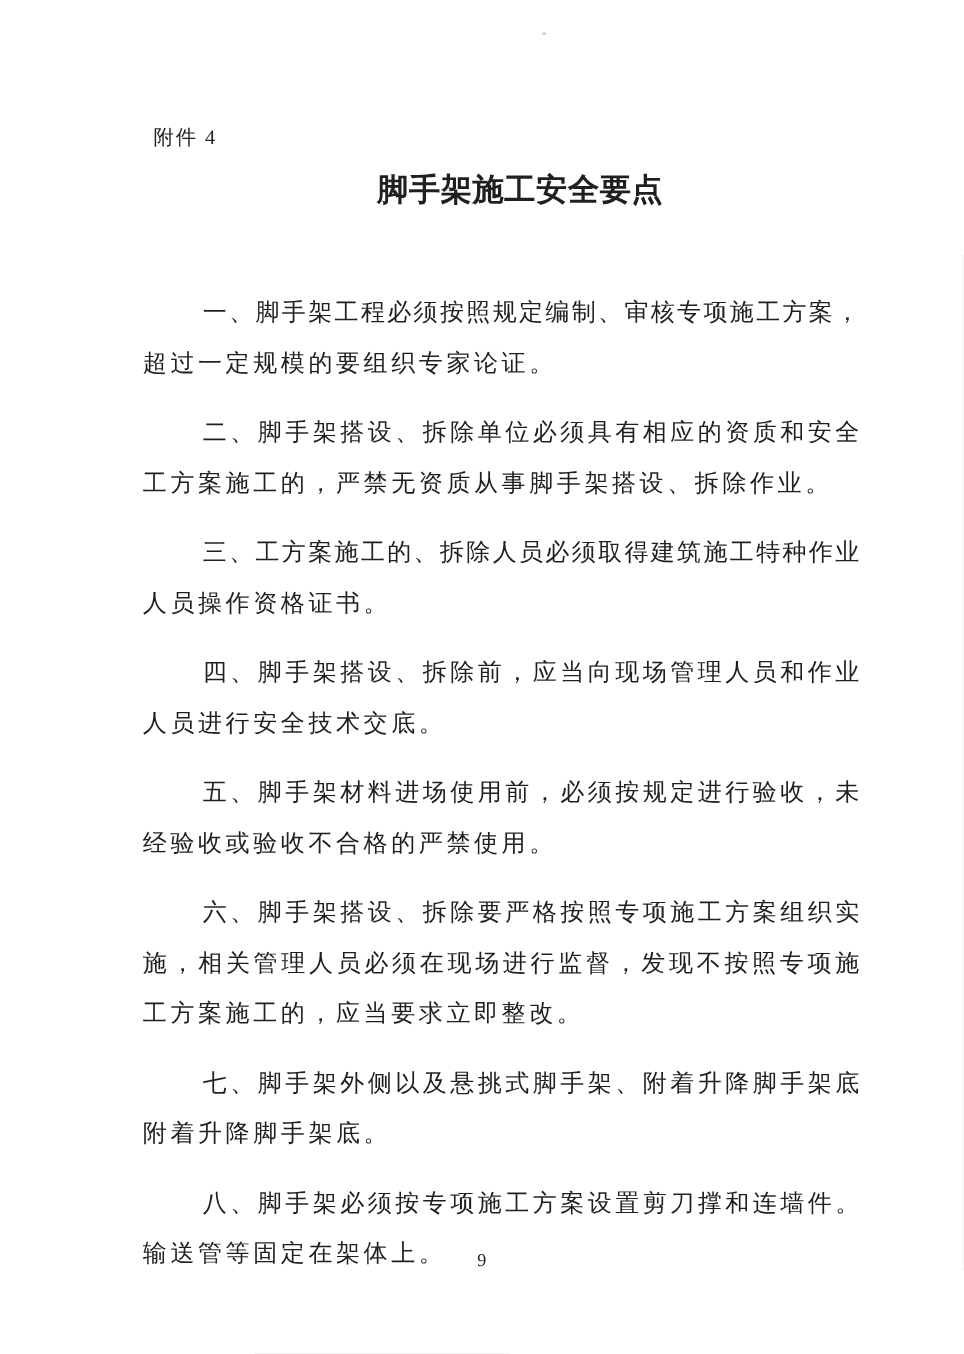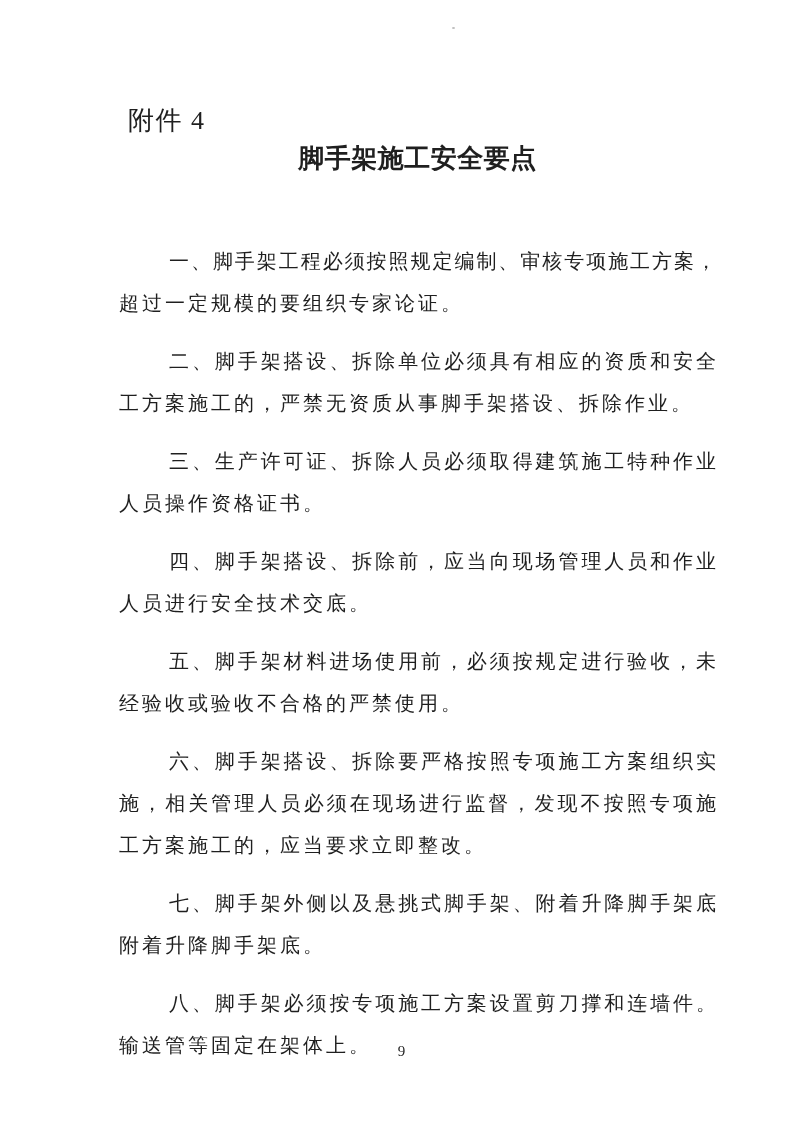--- a/index.html
+++ b/index.html
@@ -14,35 +14,35 @@
     margin: 0 auto;
     background: #ffffff;
     overflow: hidden;
     font-family: "Liberation Serif", "DejaVu Serif", serif;
     color: #1f1f1f;
   }
   .attachment-label {
     position: absolute;
     left: 128px;
     top: 103px;
-    font-size: 26px;
+    font-size: 17px;
     letter-spacing: 1.5px;
     white-space: nowrap;
     text-align: right;
   }
   .title-row {
     position: absolute;
     left: 103px;
     top: 144px;
     width: 597px;
     text-align: center;
   }
   .title-text {
     position: relative;
-    left: 16px;
+    left: 32px;
     display: inline-block;
     font-size: 26px;
     font-weight: 700;
     letter-spacing: 0.5px;
     line-height: 1.15;
     white-space: nowrap;
   }
   .doc-body {
     position: absolute;
     left: 103px;
@@ -104,21 +104,21 @@
   <div class="doc-body" id="doc-body">
       <div class="paragraph">
         <div class="text-line first-line">一、脚手架工程必须按照规定编制、审核专项施工方案，</div>
         <div class="text-line last-line">超过一定规模的要组织专家论证。</div>
       </div>
       <div class="paragraph">
         <div class="text-line first-line">二、脚手架搭设、拆除单位必须具有相应的资质和安全</div>
         <div class="text-line last-line">工方案施工的，严禁无资质从事脚手架搭设、拆除作业。</div>
       </div>
       <div class="paragraph">
-        <div class="text-line first-line">三、生产许可证、拆除人员必须取得建筑施工特种作业</div>
+        <div class="text-line first-line">三、工方案施工的、拆除人员必须取得建筑施工特种作业</div>
         <div class="text-line last-line">人员操作资格证书。</div>
       </div>
       <div class="paragraph">
         <div class="text-line first-line">四、脚手架搭设、拆除前，应当向现场管理人员和作业</div>
         <div class="text-line last-line">人员进行安全技术交底。</div>
       </div>
       <div class="paragraph">
         <div class="text-line first-line">五、脚手架材料进场使用前，必须按规定进行验收，未</div>
         <div class="text-line last-line">经验收或验收不合格的严禁使用。</div>
       </div>

